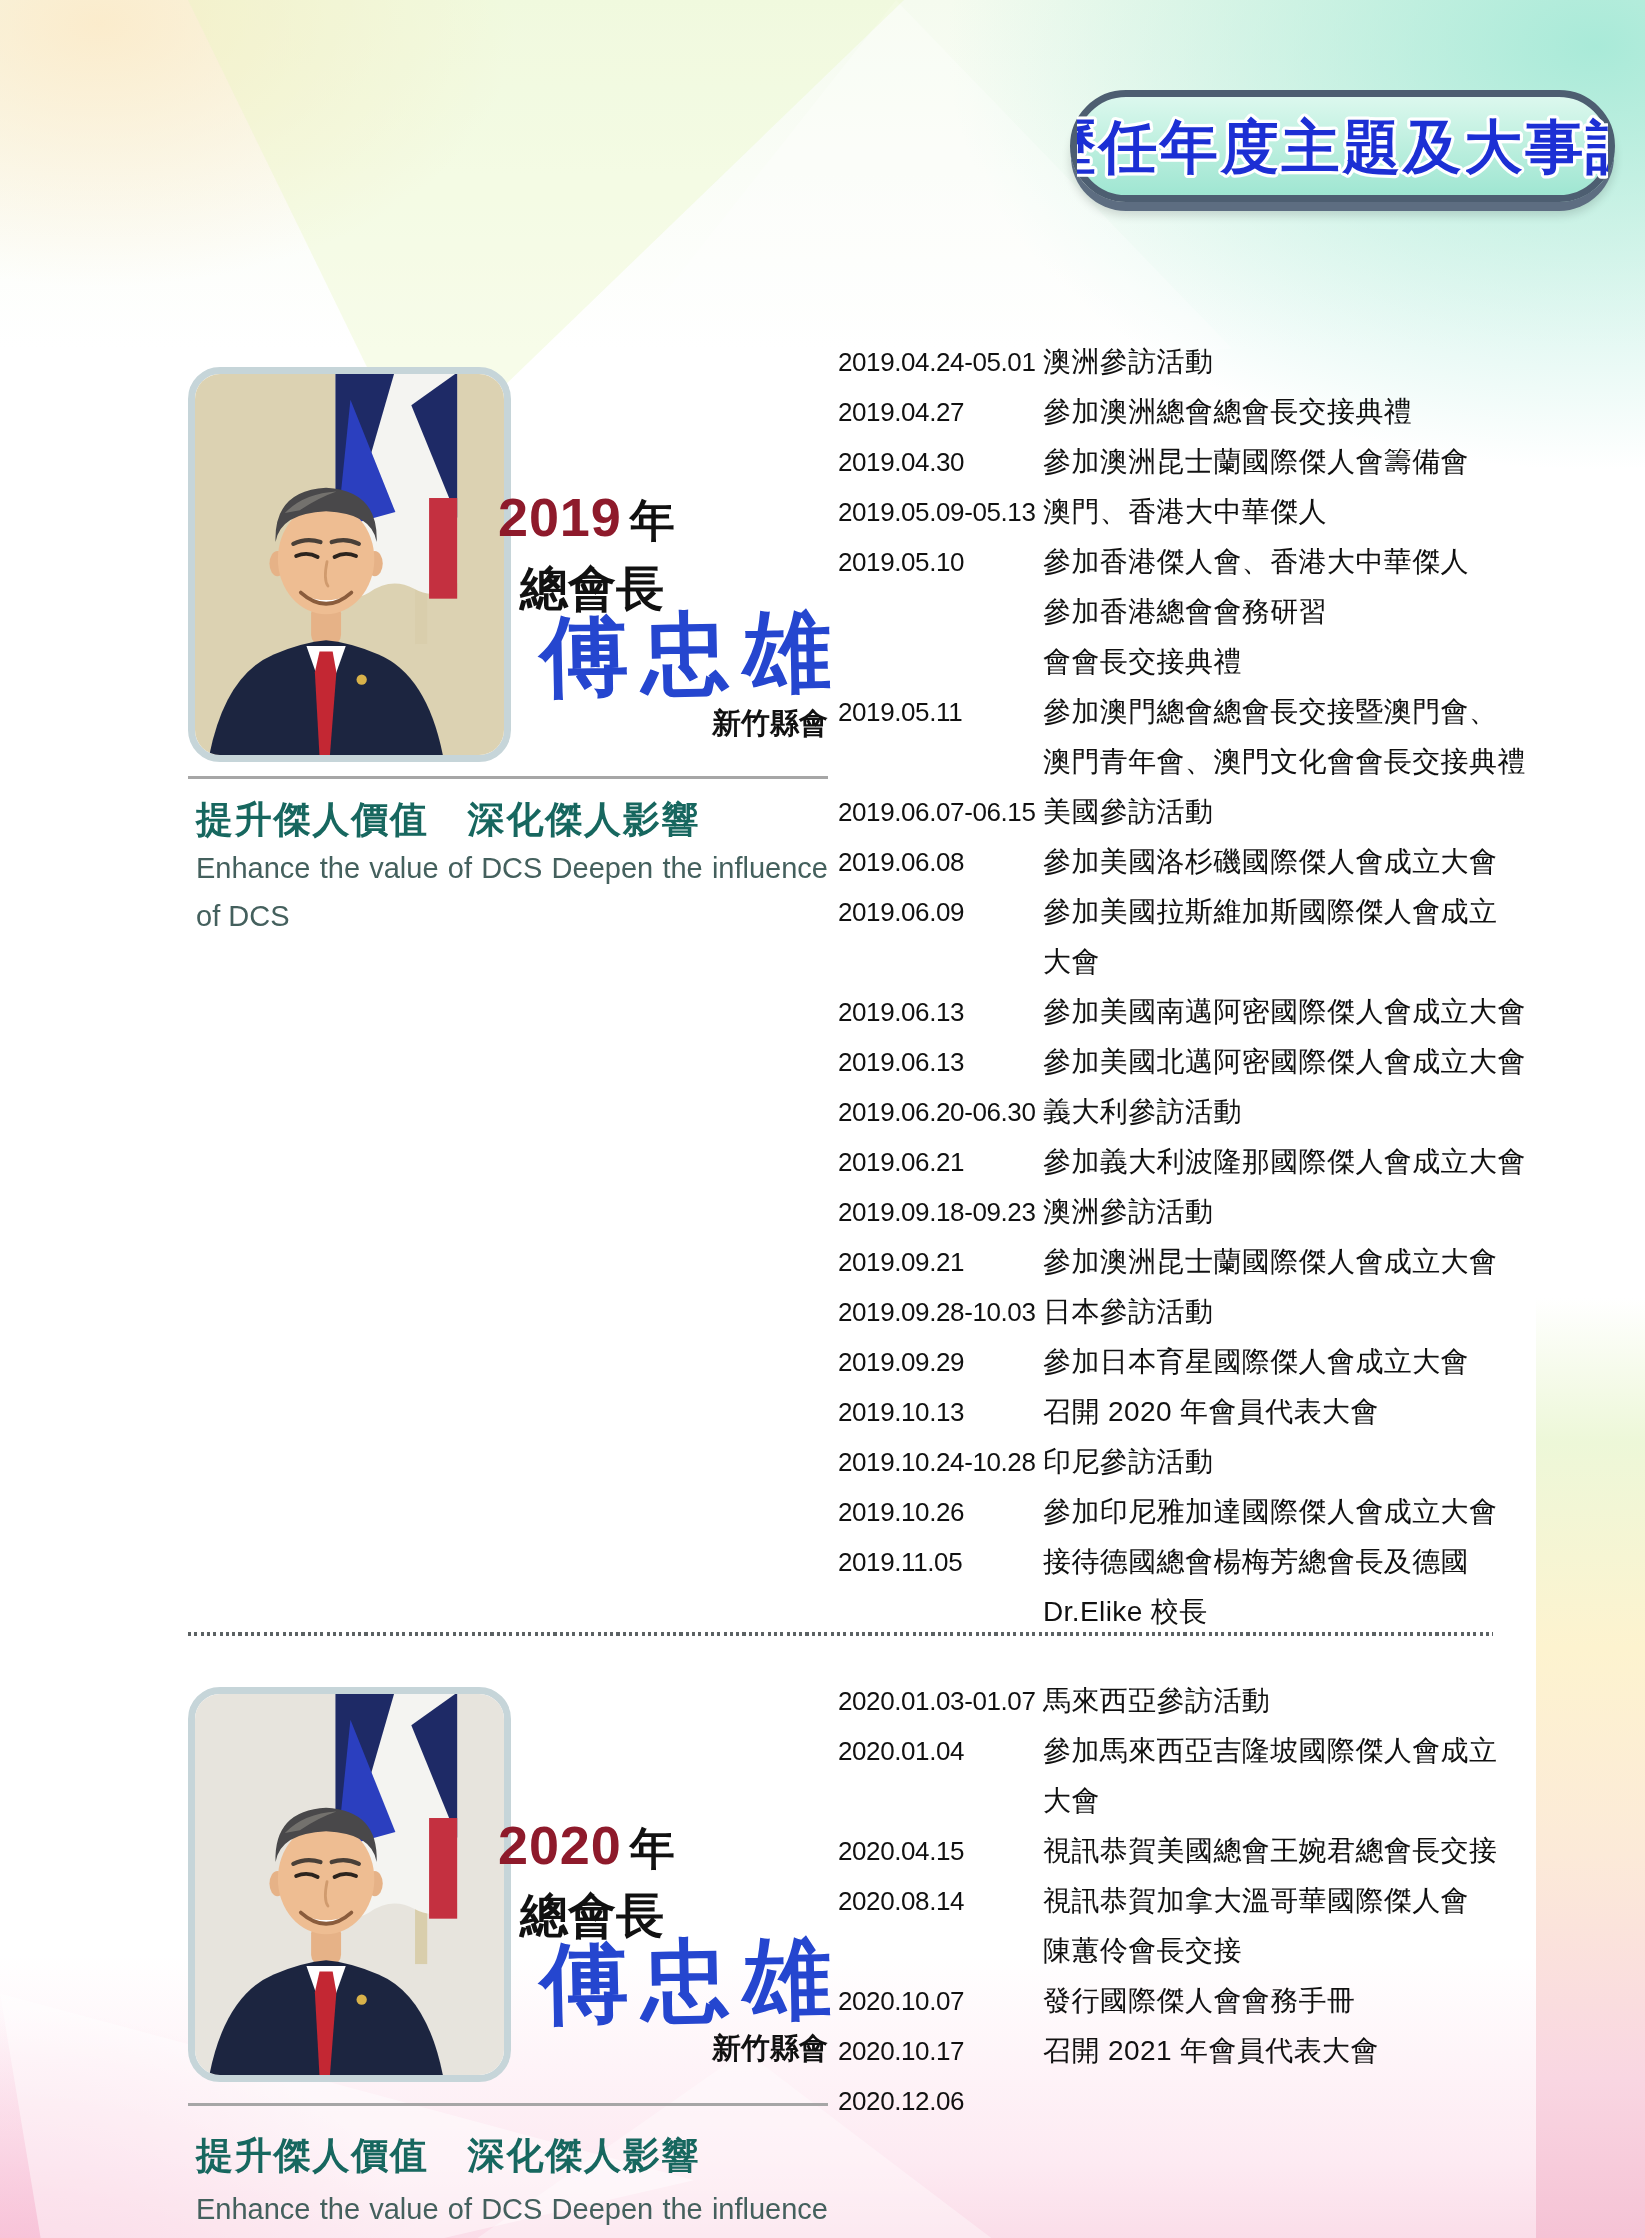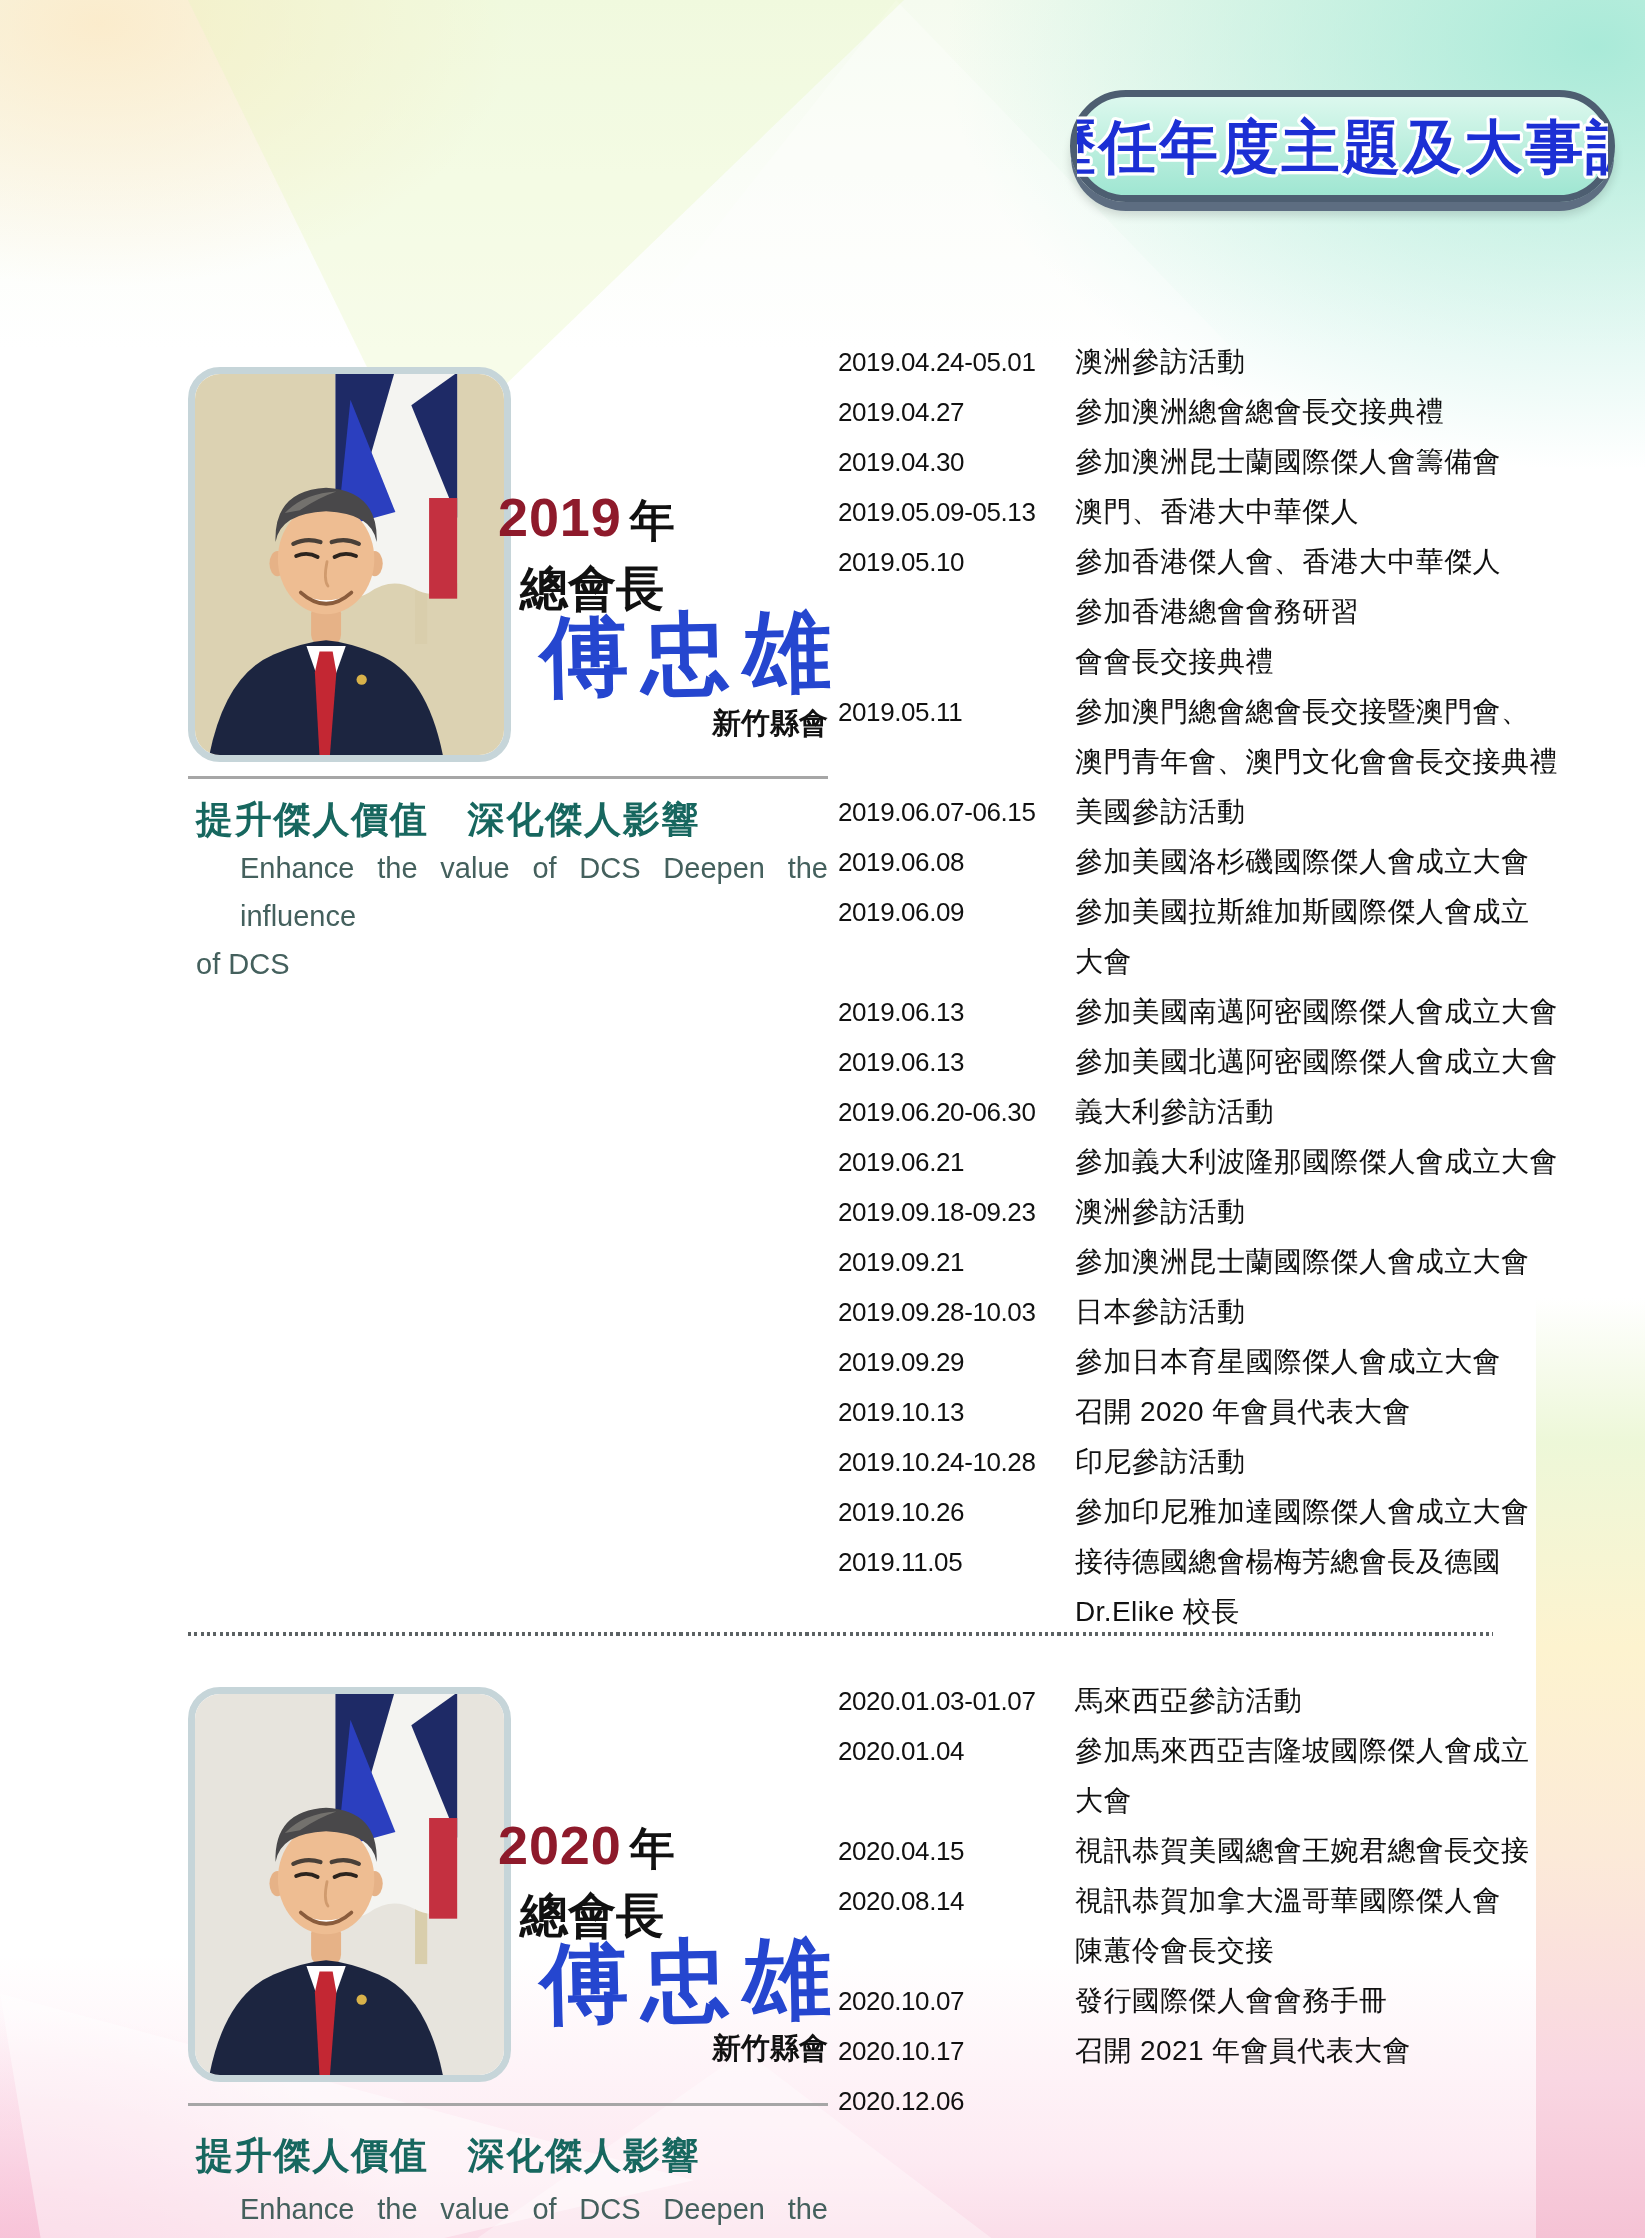--- a/index.html
+++ b/index.html
@@ -56,28 +56,28 @@
   .pres-name{position:absolute;left:540px;font-size:88px;font-weight:bold;color:var(--name-blue);
     letter-spacing:13.4px;transform:rotate(-1.2deg);}
   .chapter{position:absolute;left:515px;width:313px;text-align:right;font-size:29px;
     font-weight:bold;color:var(--text-black);}
   .photo-divider{position:absolute;left:188px;width:640px;height:3.1px;background:var(--divider-gray);}
   .slogan{position:absolute;left:196px;font-size:37px;font-weight:bold;color:var(--slogan-teal);
     letter-spacing:1.8px;white-space:nowrap;}
   .english{position:absolute;left:196px;width:632px;font-size:29px;color:var(--english-gray);
     line-height:48px;}
   .en-line{display:block;}
-  .en-line-1{text-align:justify;text-align-last:justify;margin-left:44px;}
+  .en-line-1{text-align:justify;text-align-last:justify;}
 
   
   .events{position:absolute;left:838px;width:702px;color:var(--text-black);}
   .ev-row{display:flex;align-items:flex-start;}
   .ev-date{flex:none;width:205px;font-size:26px;line-height:50px;letter-spacing:-0.4px;white-space:nowrap;}
   .ev-text{flex:1;font-size:28px;line-height:50px;letter-spacing:0.4px;}
-  .ev-line{white-space:nowrap;margin-left:32px;}
+  .ev-line{white-space:nowrap;}
 
   .dashed-divider{position:absolute;left:188px;top:1632px;width:1305px;height:4px;opacity:.85;
     background:repeating-linear-gradient(90deg,#3f4648 0 3.1px,transparent 3.1px 6.3px);}
 </style>
 </head>
 <body>
 
 <div class="page">
   <div class="bg"></div>
   <div class="tri tri-1"></div>

